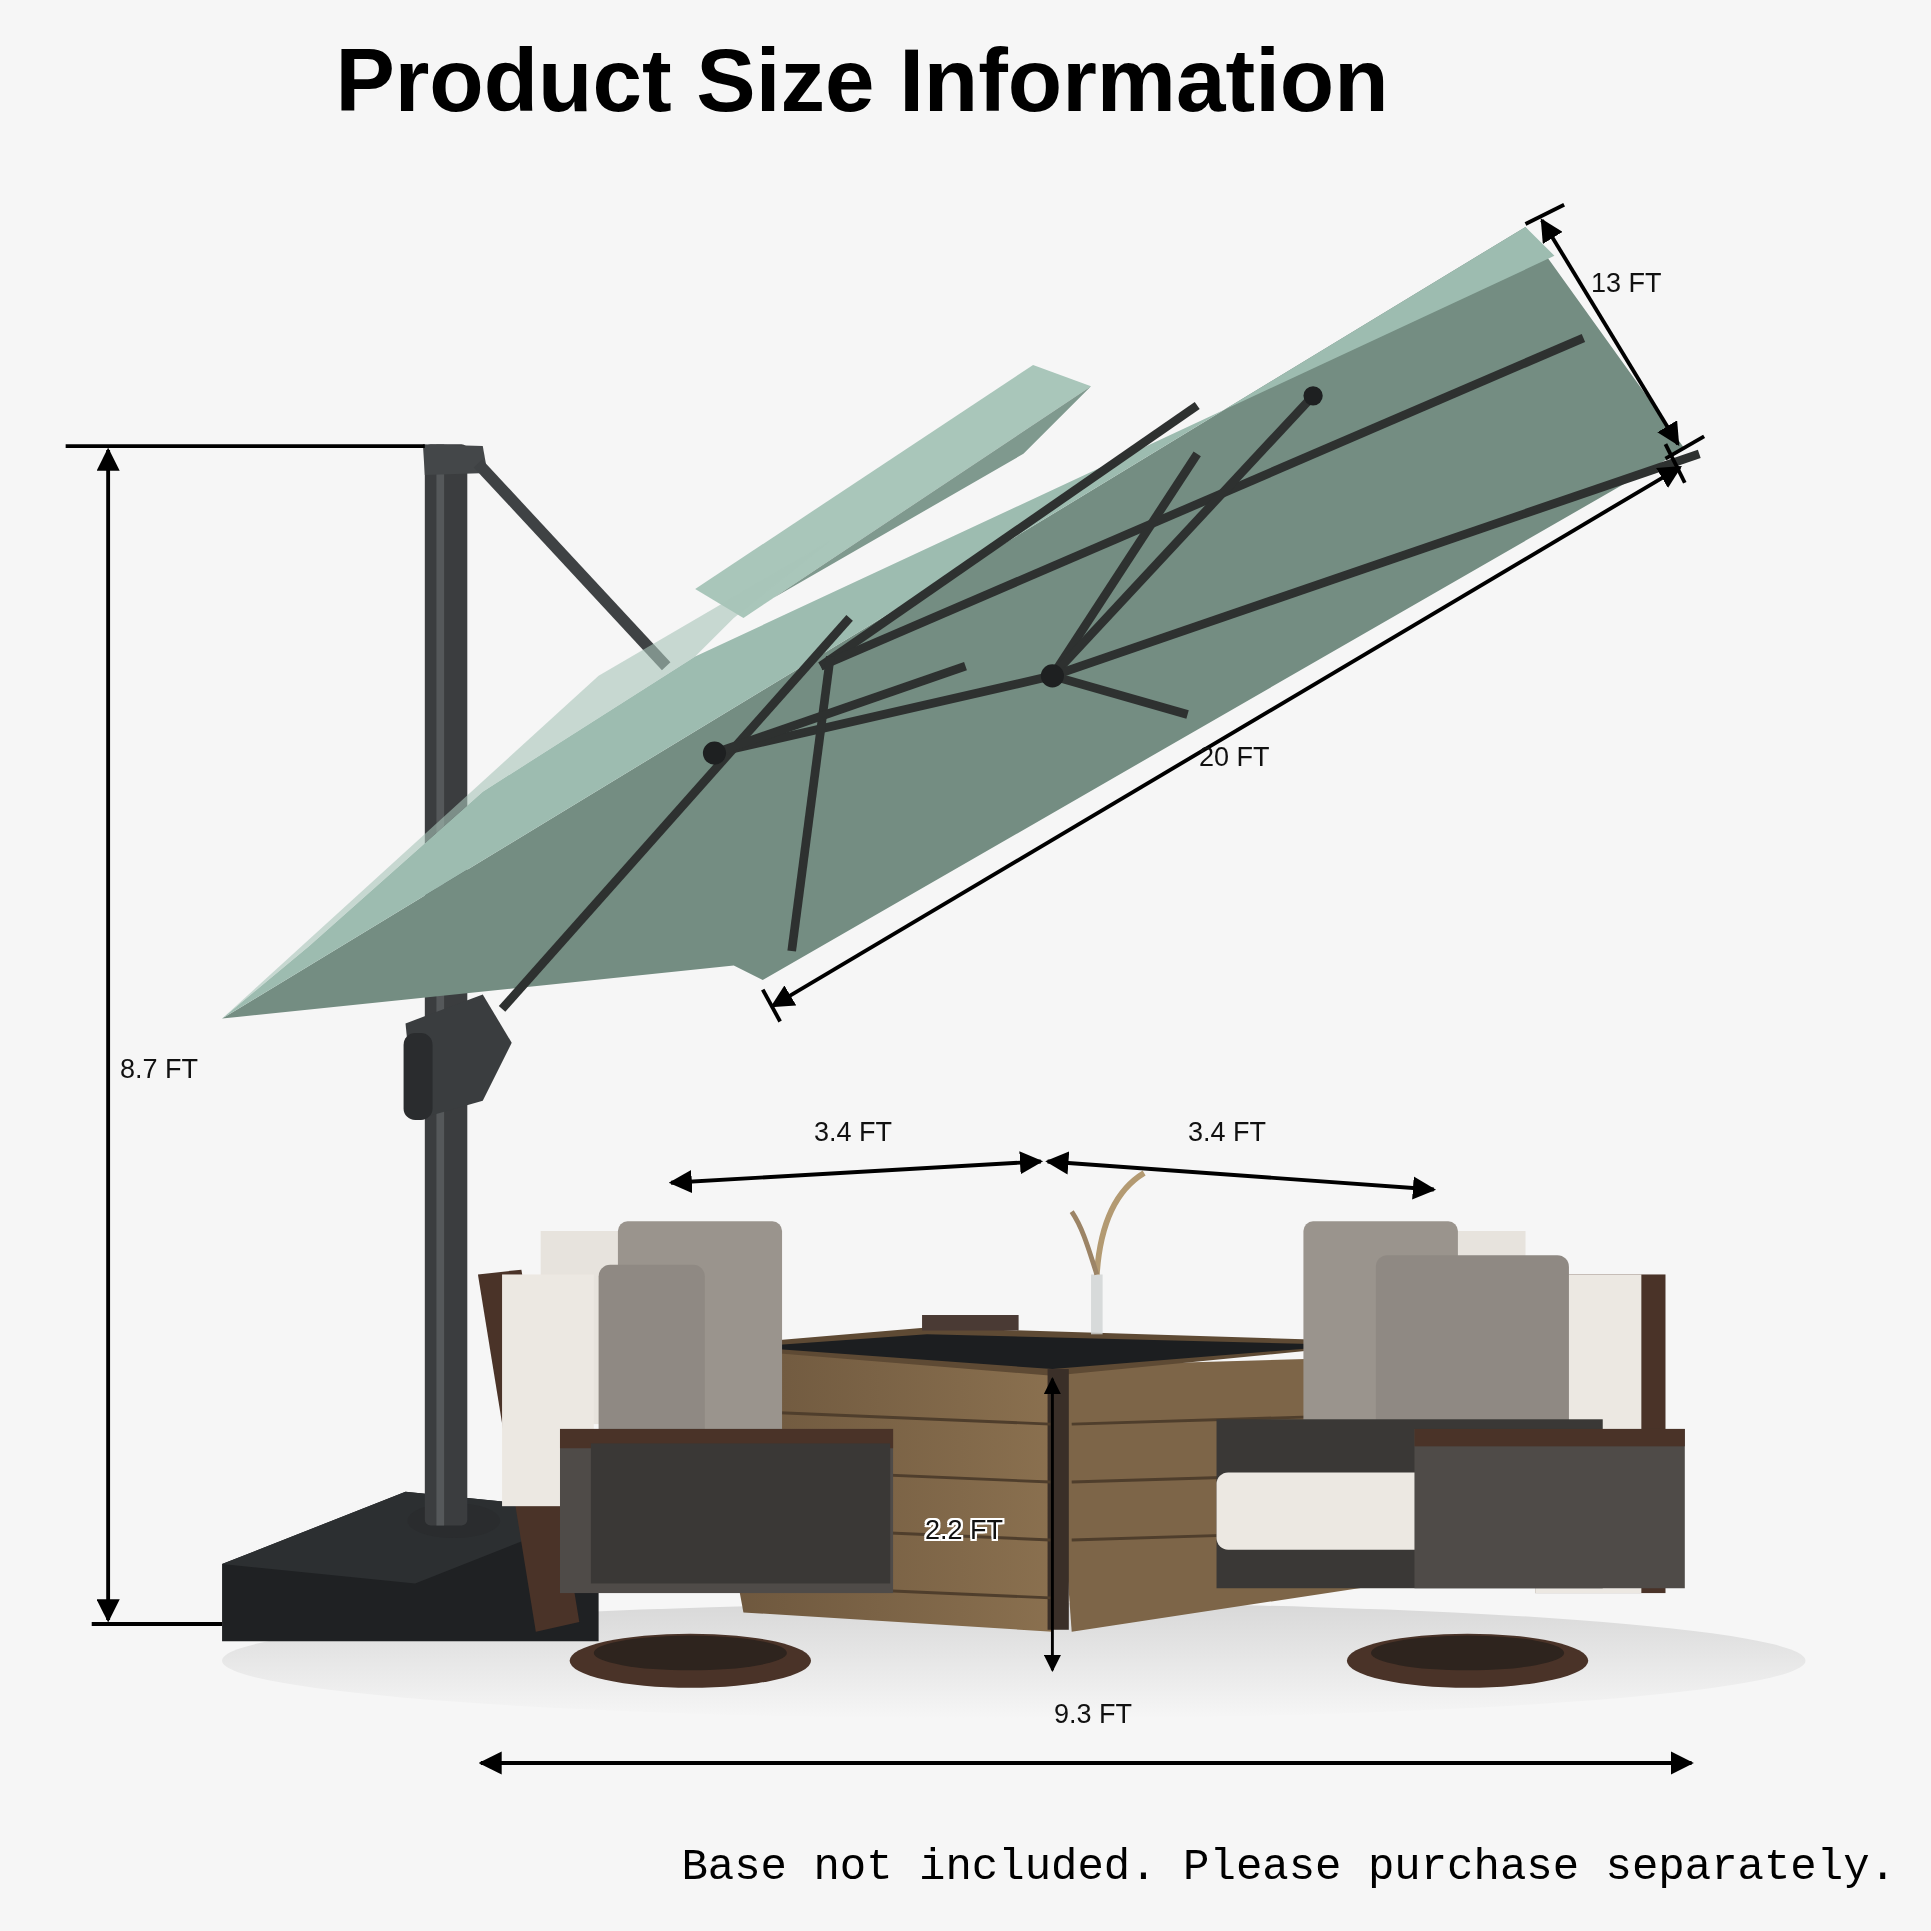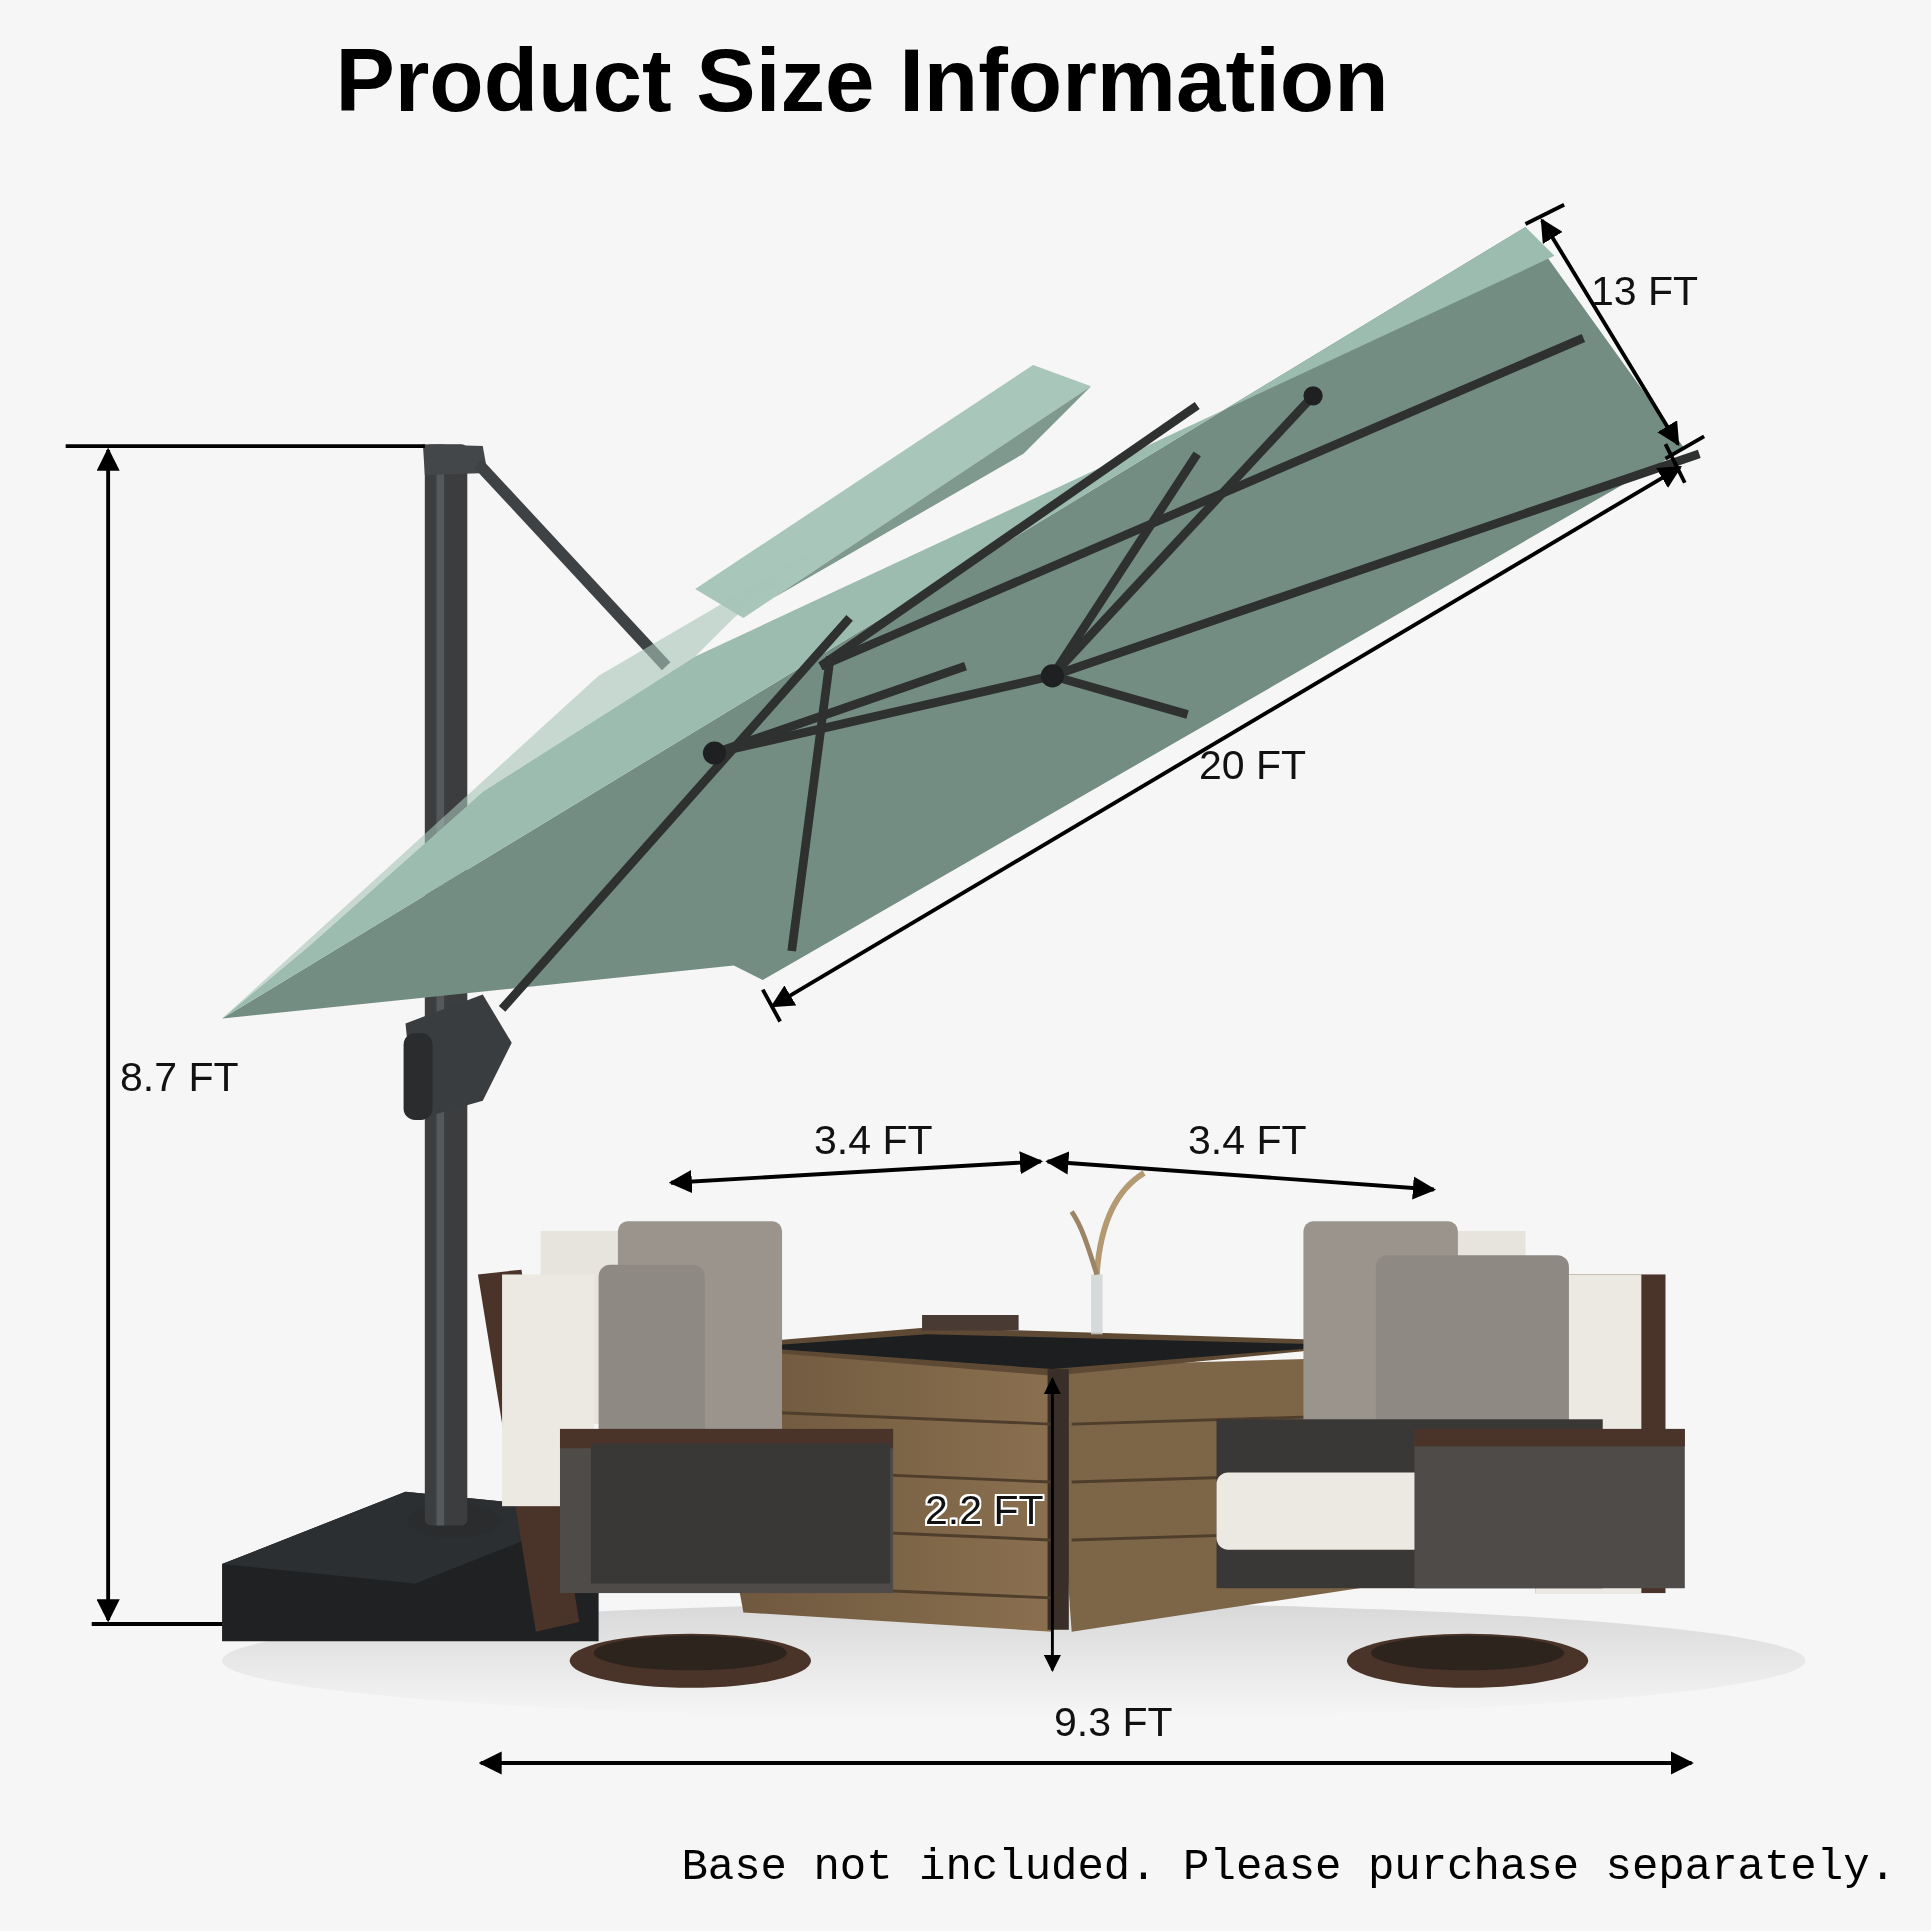--- a/index.html
+++ b/index.html
@@ -10,26 +10,27 @@
     overflow: hidden;
     font-family: "Liberation Sans", sans-serif;
   }
   .title {
     position: absolute; left: 0; top: 29px; width: 1724px;
     text-align: center; font-weight: bold; font-size: 89px;
     color: #000; letter-spacing: 0px;
   }
   .illustration { position: absolute; left: 0; top: 0; width: 1931px; height: 1931px; }
   .dim-label {
-    position: absolute; font-size: 41px; color: #111; white-space: nowrap;
+    position: absolute; font-size: 27px; color: #111; white-space: nowrap;
   }
   .dim-outline {
     color: #111;
     text-shadow: -1.9px -1.9px 0 #fff, 1.9px -1.9px 0 #fff, -1.9px 1.9px 0 #fff, 1.9px 1.9px 0 #fff,
                  0 -1.9px 0 #fff, 0 1.9px 0 #fff, -1.9px 0 0 #fff, 1.9px 0 0 #fff;
+    margin-top: 28px;
   }
   .note {
     position: absolute; right: 35px; top: 1842px; font-size: 44px; color: #000; font-family: Liberation Mono, monospace;
   }
 </style>
 </head>
 <body>
 
 <div class="title">Product Size Information</div>
 

